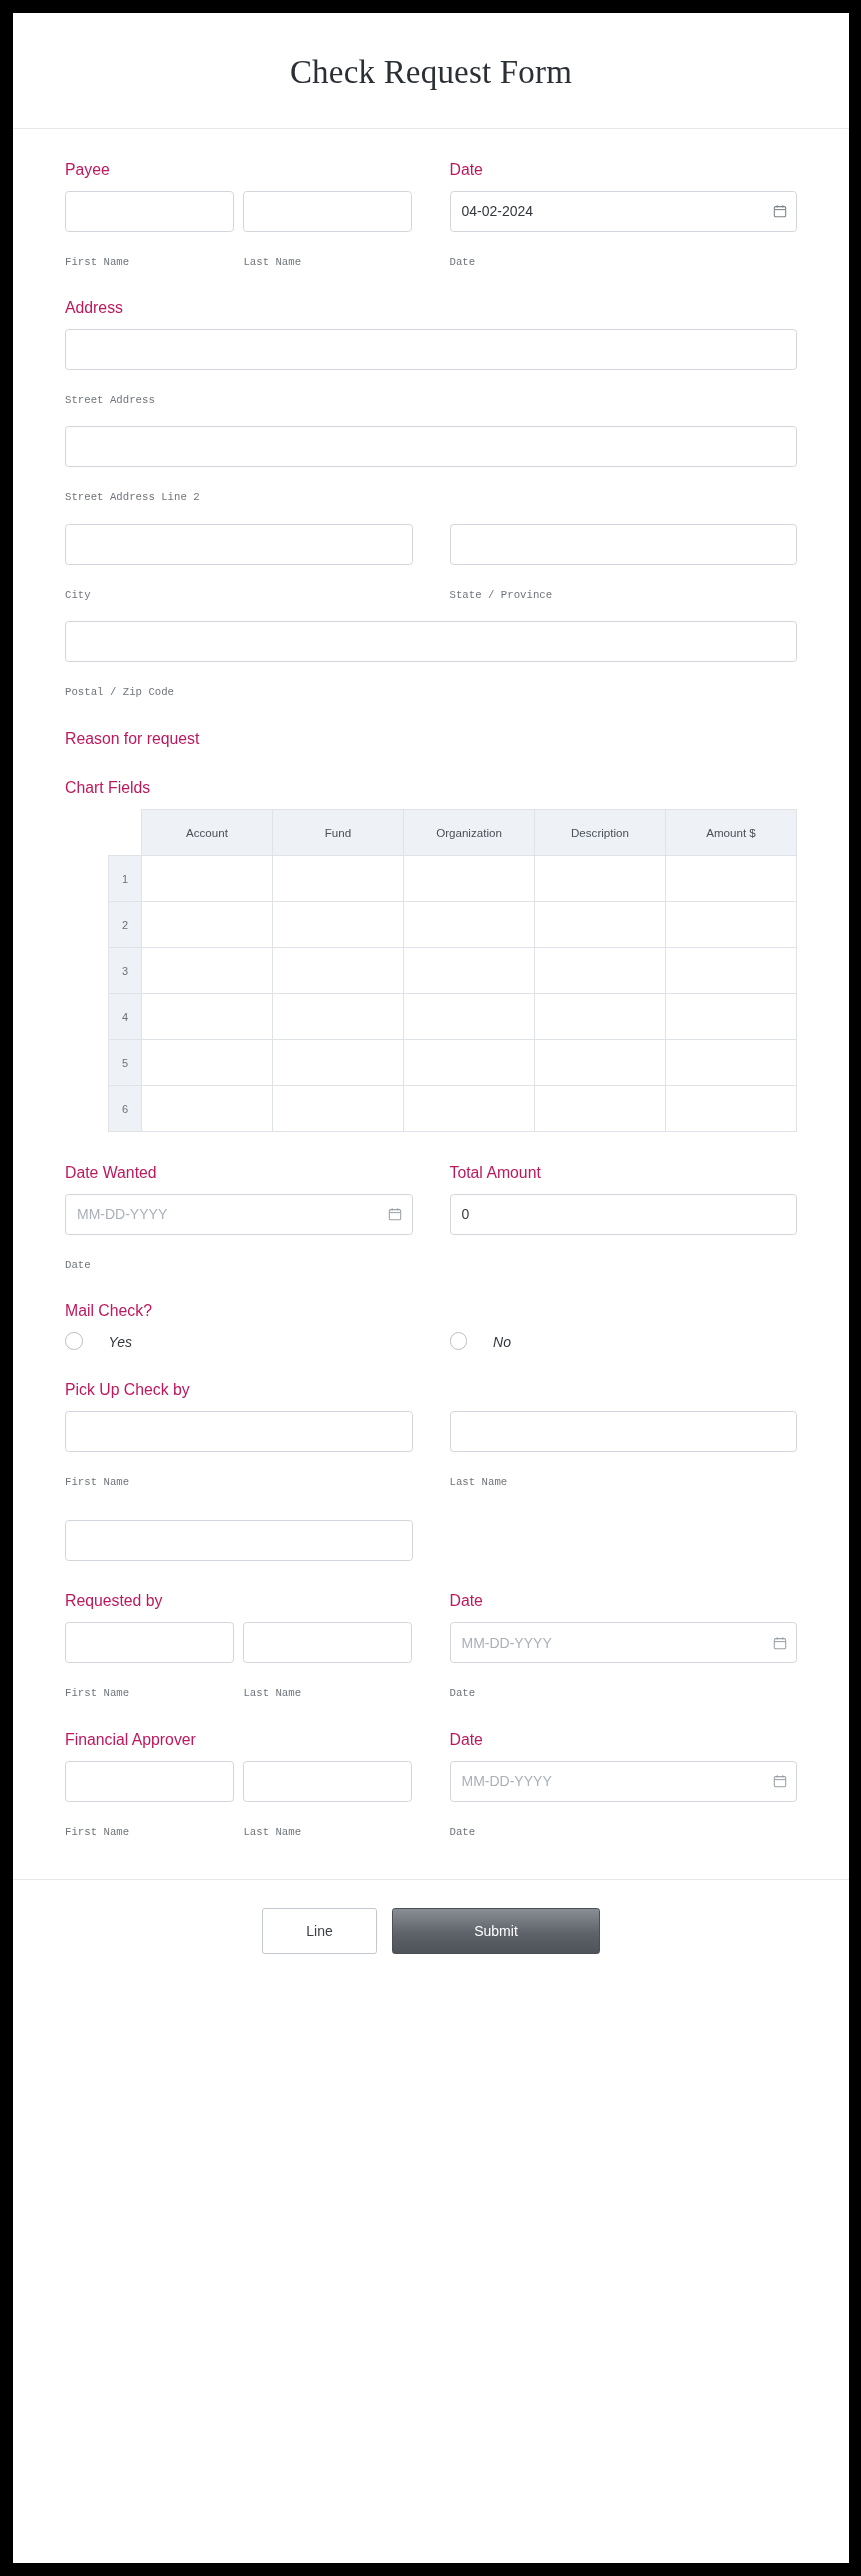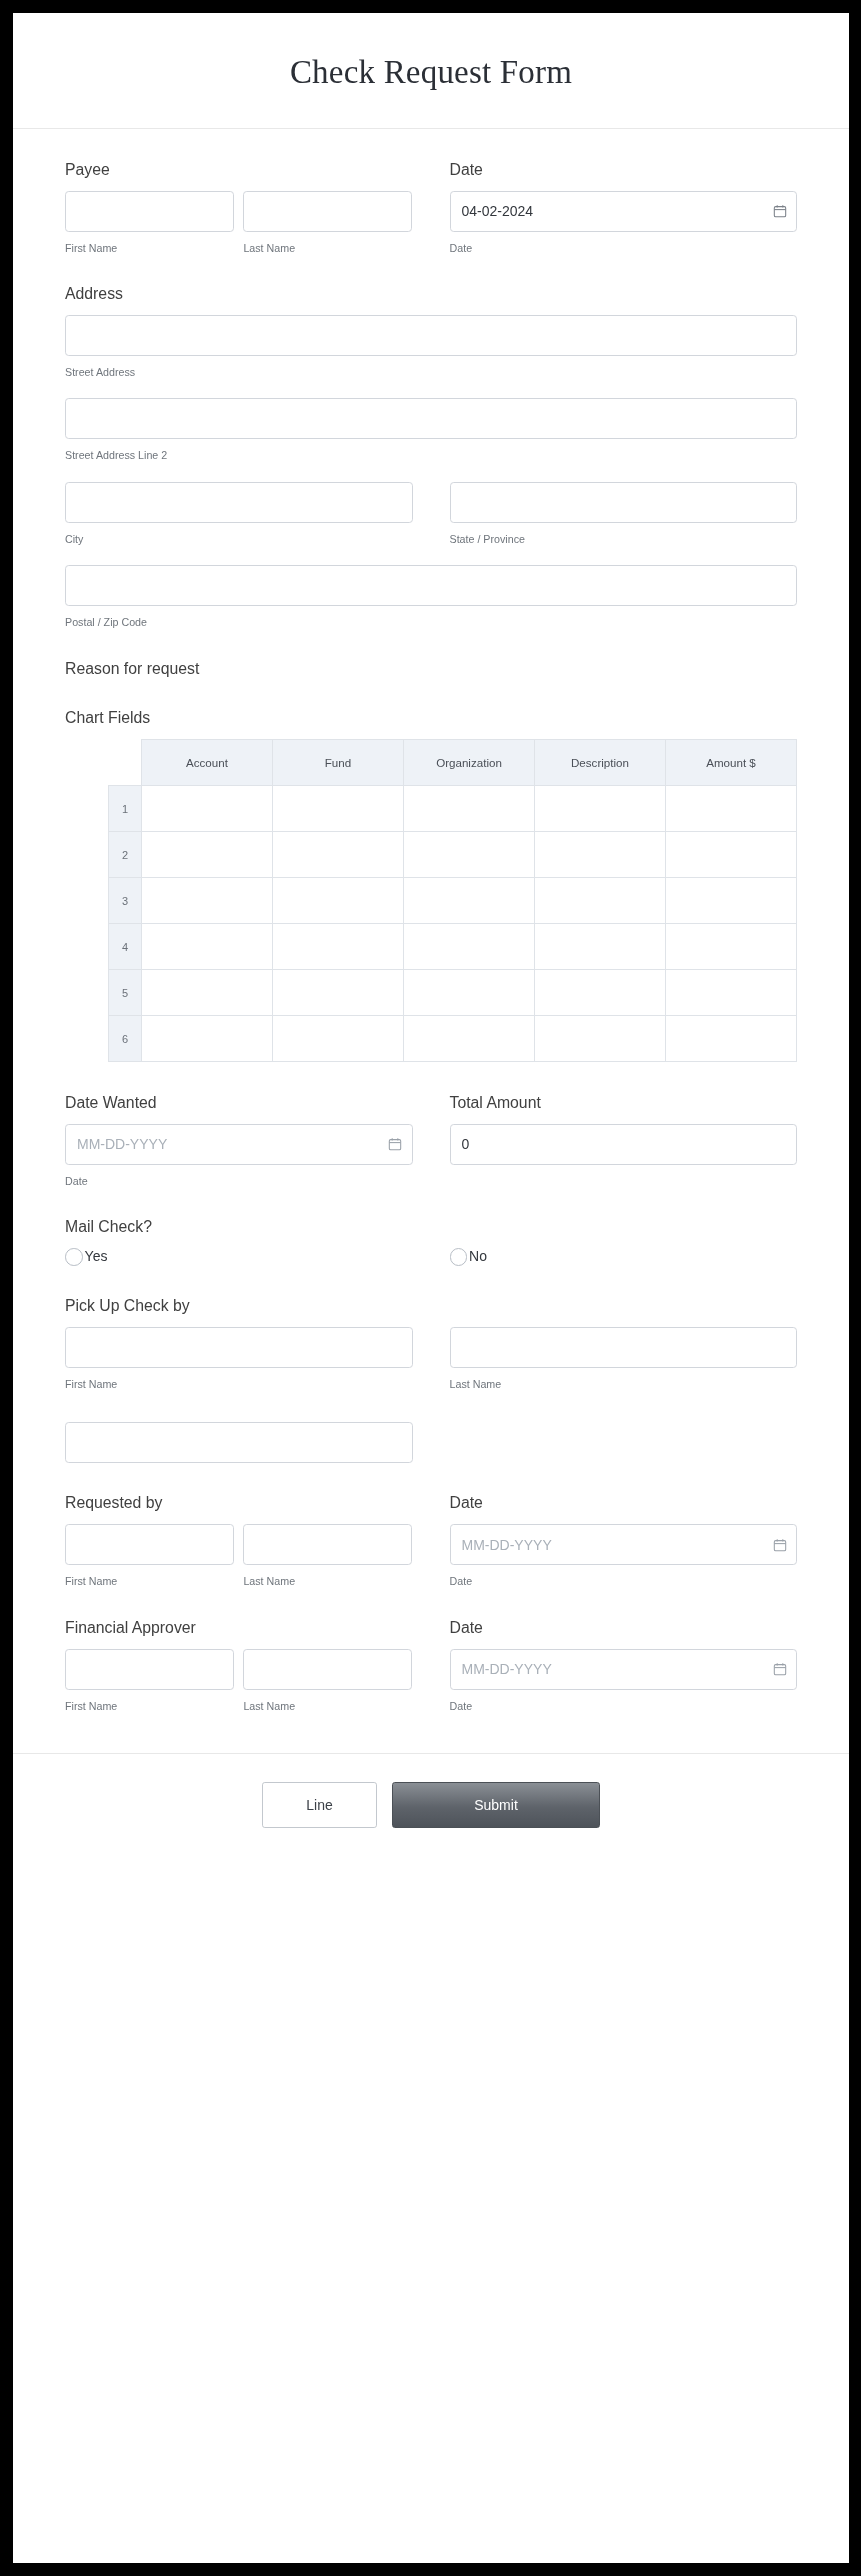--- a/index.html
+++ b/index.html
@@ -43,33 +43,34 @@
     letter-spacing: 0.2px;
     margin: 0;
   }
   
   .form-body {
     padding: 31.5px 52px 9.3px 52px;
   }
   .section { margin-bottom: 31.5px; }
   .section-label {
     font-size: 15.8px;
-    color: #404040;
+    color: #be185d;
     margin-bottom: 12px;
     font-weight: normal;
   }
   .row {
     display: flex;
     gap: 37px;
   }
   .col { flex: 1; }
   .field-sub {
     font-size: 10.7px;
     color: #6f757c;
-    margin-top: 10px;
+    margin-top: 24px;
+    font-family: Liberation Mono, monospace;
   }
   input.txt, .fake-input {
     width: 100%;
     height: 41px;
     border: 0.9px solid #d2d6dc;
     border-radius: 3.7px;
     background: #fff;
     font-size: 14px;
     color: #33373d;
     padding: 0 11px;
@@ -134,21 +135,21 @@
     color: #6b7179;
   }
   table.chart th.corner {
     width: 33px;
     background: #ffffff;
     border-top: none;
     border-left: none;
   }
   
   .radio-row { display: flex; gap: 37px; }
-  .radio-col { flex: 1; display: flex; align-items: flex-start; gap: 2px; }
+  .radio-col { flex: 1; display: flex; align-items: flex-end; gap: 26px; font-style: italic; }
   .radio-dot {
     width: 17.6px; height: 17.6px;
     border: 0.9px solid #b8bec6;
     border-radius: 50%;
     background: #fff;
     display: inline-block;
   }
   .radio-label { font-size: 14px; color: #33373d; }
   
   .form-footer {

